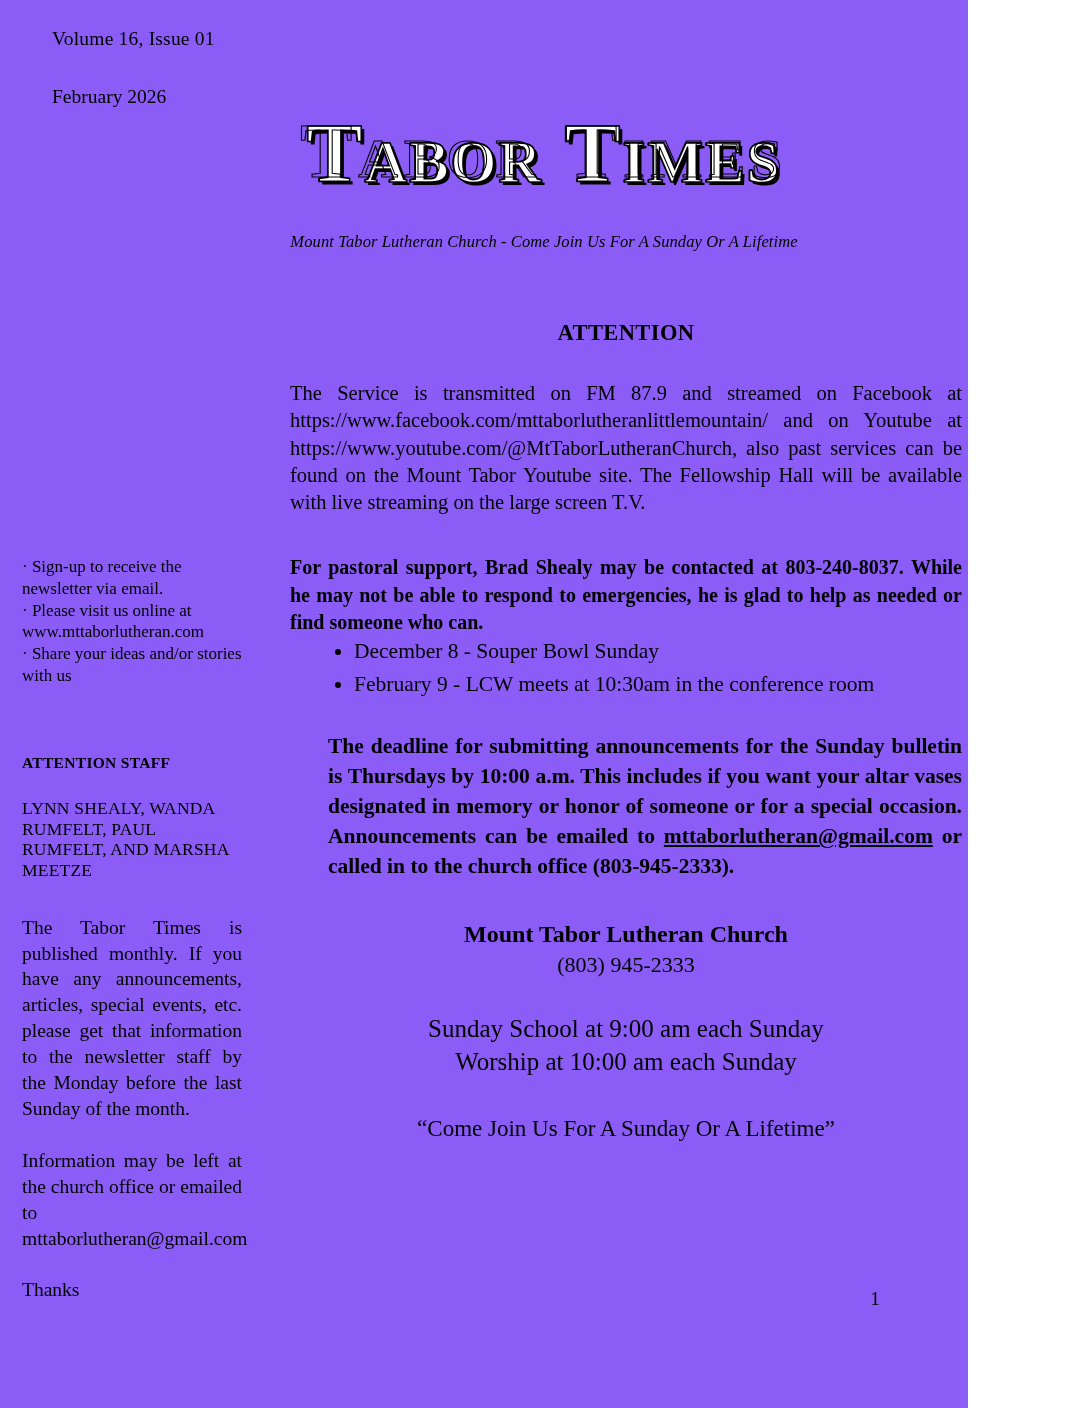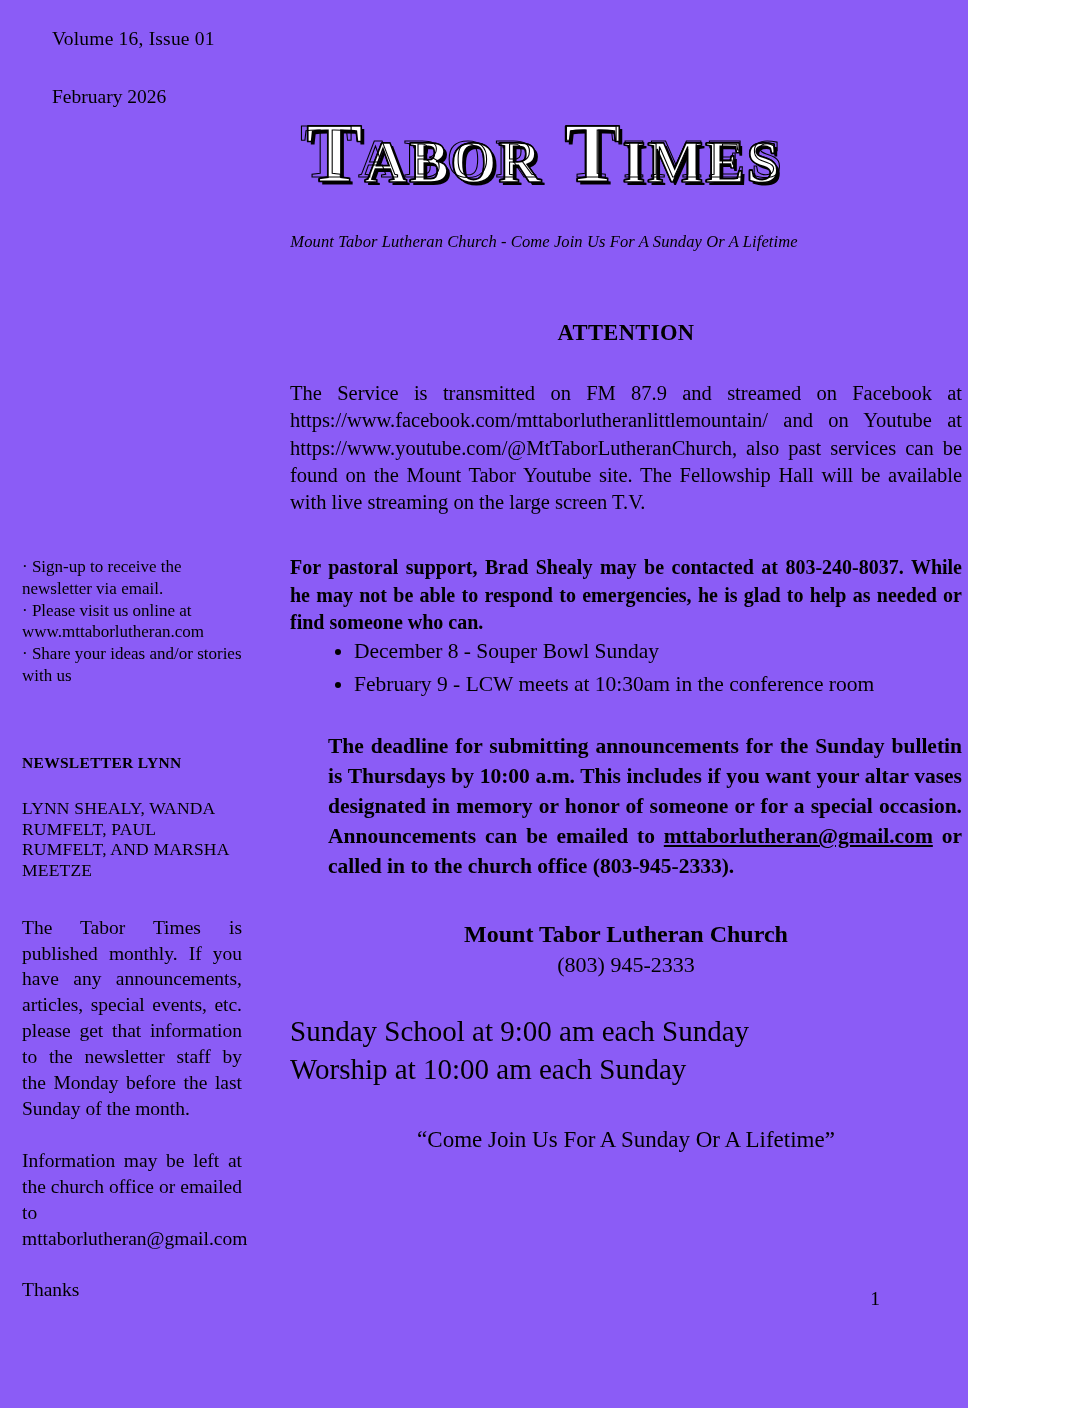--- a/index.html
+++ b/index.html
@@ -188,22 +188,22 @@
     font-weight: bold;
     font-size: 24px;
     margin: 40px 0 0 0;
   }
   .church-phone {
     text-align: center;
     font-size: 22px;
     margin: 4px 0 0 0;
   }
   .worship-lines {
-    text-align: left;
-    font-size: 29px;
+    text-align: center;
+    font-size: 25px;
     line-height: 1.32;
     margin: 34px 0 0 0;
   }
   .closing-quote {
     text-align: center;
     font-size: 23px;
     margin: 38px 0 0 0;
   }
 
   .page-number {
@@ -228,21 +228,21 @@
 
   <div class="tagline">Mount Tabor Lutheran Church - Come Join Us For A Sunday Or A Lifetime</div>
 
   <div class="left-col">
     <div class="bullets">
       <div>· Sign-up to receive the newsletter via email.</div>
       <div>· Please visit us online at www.mttaborlutheran.com</div>
       <div>· Share your ideas and/or stories with us</div>
     </div>
 
-    <div class="staff-head">NEWSLETTER LYNN</div>
+    <div class="staff-head">ATTENTION STAFF</div>
     <div class="staff-names">LYNN SHEALY, WANDA RUMFELT, PAUL RUMFELT, AND MARSHA MEETZE</div>
 
     <div class="left-para">The Tabor Times is published monthly. If you have any announcements, articles, special events, etc. please get that information to the newsletter staff by the Monday before the last Sunday of the month.</div>
     <div class="left-para2">Information may be left at the church office or emailed to mttaborlutheran@gmail.com</div>
     <div class="left-thanks">Thanks</div>
   </div>
 
   <div class="main-col">
     <div class="section-head">ATTENTION</div>
     <p class="body-para">The Service is transmitted on FM 87.9 and streamed on  Facebook at https://www.facebook.com/mttaborlutheranlittlemountain/ and on Youtube at https://www.youtube.com/@MtTaborLutheranChurch, also past services can be found on the Mount Tabor Youtube site. The Fellowship Hall will be available with live streaming on the large screen T.V.</p>

